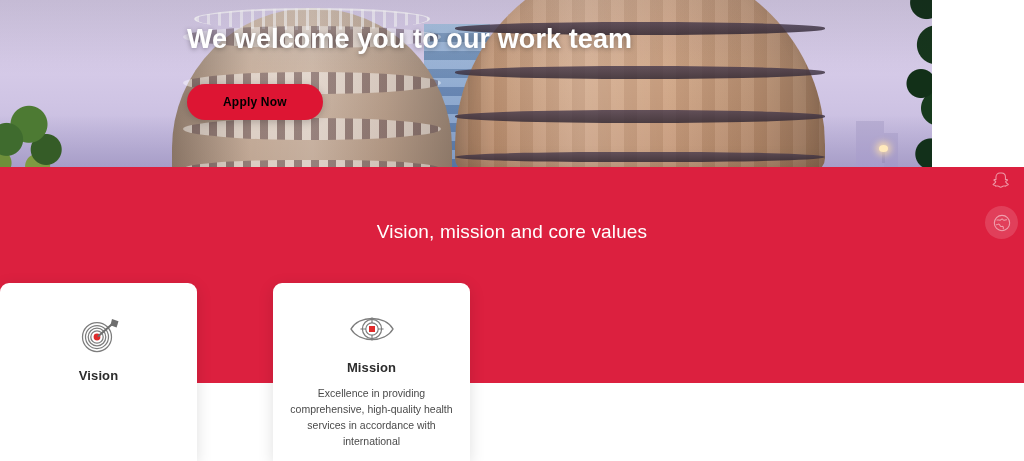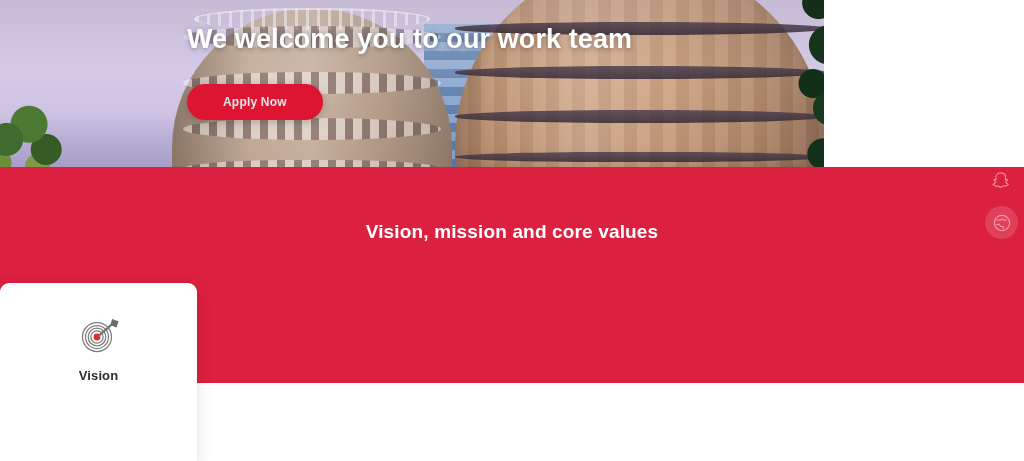--- a/index.html
+++ b/index.html
@@ -8,21 +8,21 @@
     width:1024px; height:461px;
     overflow:hidden;
     background:#ffffff;
     font-family:"Liberation Sans", sans-serif;
   }
 
   #page { position:relative; width:1024px; height:461px; overflow:hidden; background:#fff; }
 
   
   .hero {
-    position:absolute; left:0; top:0; width:824px; height:167px;
+    position:absolute; left:0; top:0; width:932px; height:167px;
     overflow:hidden;
     background:
       linear-gradient(180deg,#d9cfe9 0%, #d6cbe8 38%, #cfc4e4 62%, #c6bcdf 85%, #bdb4d8 100%);
   }
   
   .hero .skyline {
     position:absolute; left:0; bottom:0; width:1024px; height:52px;
     background:
       linear-gradient(180deg, rgba(176,167,208,0) 0%, rgba(170,160,202,.55) 55%, rgba(162,152,196,.8) 100%);
   }
@@ -133,36 +133,36 @@
 
   .hero-content { position:absolute; left:187px; top:24px; width:700px; }
   .hero-title {
     font-size:27px; font-weight:700; color:#ffffff; letter-spacing:.1px;
     text-shadow:0 1px 5px rgba(0,0,0,.35);
     white-space:nowrap;
   }
   .apply-btn {
     display:inline-block; margin-top:29px;
     padding:11px 36px; border:none; border-radius:22px;
-    background:#dd1533; color:#e5e5e5;
+    background:#dd1533; color:#000000;
     font-family:"Liberation Sans", sans-serif;
     font-size:12px; font-weight:700; letter-spacing:.2px;
     cursor:pointer;
     box-shadow:0 2px 8px rgba(0,0,0,.22);
   }
 
   
   .red-band {
     position:absolute; left:0; top:167px; width:1024px; height:216px;
     background:#dc203f;
   }
   .section-title {
     position:absolute; top:221px; left:0; width:1024px;
     text-align:center; color:#ffffff;
-    font-size:19px; font-weight:700; letter-spacing:.15px;
+    font-size:19px; font-weight:400; letter-spacing:.15px;
   }
 
   
   .cards {
     position:absolute; left:0; top:283px; width:1024px; height:178px;
     display:flex; justify-content:flex-start; gap:76px;
   }
   .card {
     width:197px; height:178px;
     background:#ffffff;
@@ -248,20 +248,33 @@
           <circle cx="24" cy="23" r="8.8"></circle>
           <circle cx="24" cy="23" r="6.2"></circle>
         </g>
         <circle cx="24" cy="23" r="3.4" fill="#e02a2a"></circle>
         <path d="M25.5 22 L41 8.5" stroke="#6e6e6e" stroke-width="2.1" fill="none" stroke-linecap="round"></path>
         <path d="M39 5 L45.5 7.2 L43.6 13.6 L37.4 11.2 Z" fill="#6e6e6e"></path>
       </svg>
       <div class="card-title">Vision</div>
     </div>
 
+    <div class="card mission">
+      <svg class="card-icon" viewBox="0 0 52 44">
+        <path d="M5 23 C13 9, 39 9, 47 23 C39 37, 13 37, 5 23 Z" fill="none" stroke="#7d7d7d" stroke-width="1.5"></path>
+        <g fill="none" stroke="#7d7d7d" stroke-width="1.2">
+          <circle cx="26" cy="23" r="9.6"></circle>
+          <circle cx="26" cy="23" r="6.2"></circle>
+          <path d="M26 11.5 V17 M26 29 V34.5 M14.4 23 H20 M32 23 H37.6"></path>
+        </g>
+        <rect x="23" y="20" width="6" height="6" fill="#e02a2a"></rect>
+      </svg>
+      <div class="card-title">Mission</div>
+      <div class="card-text">Excellence in providing comprehensive, high-quality health services in accordance with international</div>
+    </div>
 
 
   </div>
 
   <div class="side-icons">
     <div class="side-icon ghost">
       <svg width="19" height="19" viewBox="0 0 24 24" fill="none" stroke="rgba(255,255,255,.55)" stroke-width="1.3" stroke-linejoin="round">
         <path d="M12 2.6c3.1 0 5 2.2 5 5.2 0 1.4-.1 2.4-.1 2.8.5.3 1.3.1 1.8 0 .5 0 .9.3.8.8-.2.9-1.9 1.4-2.2 1.8-.2.4.9 2.6 3 3.4.5.2.4.7-.1.9-.8.4-2 .4-2.3.7-.2.3-.1 1-.7 1-.7 0-1.5-.5-2.9-.2-1.1.2-1.8 1.4-3.3 1.4s-2.2-1.2-3.3-1.4c-1.4-.3-2.2.2-2.9.2-.6 0-.5-.7-.7-1-.3-.3-1.5-.3-2.3-.7-.5-.2-.6-.7-.1-.9 2.1-.8 3.2-3 3-3.4-.3-.4-2-.9-2.2-1.8-.1-.5.3-.8.8-.8.5.1 1.3.3 1.8 0 0-.4-.1-1.4-.1-2.8 0-3 1.9-5.2 5-5.2z"></path>
       </svg>
     </div>

